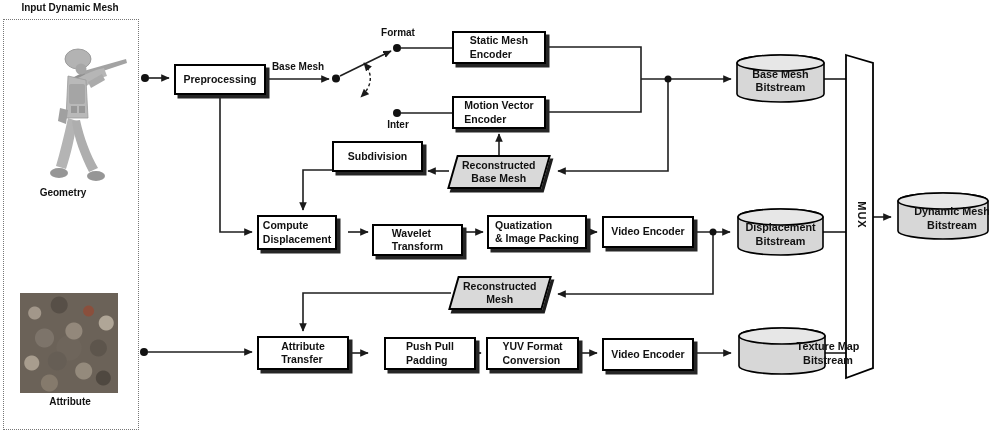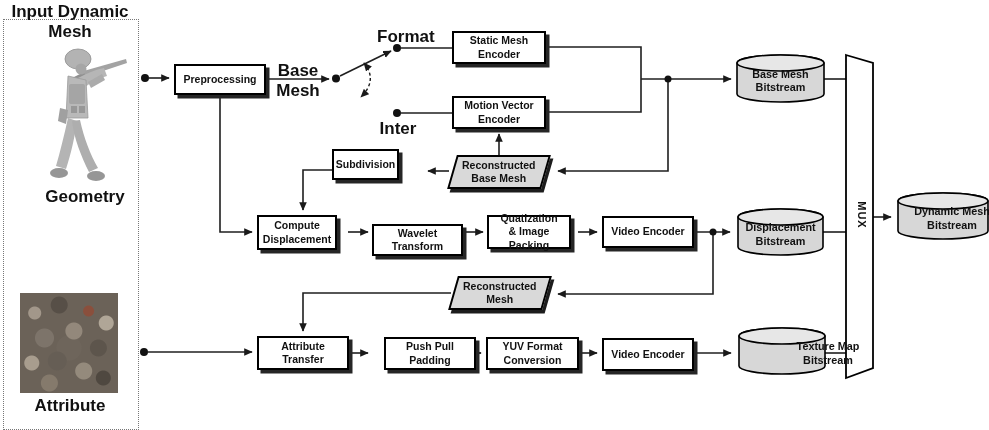--- a/index.html
+++ b/index.html
@@ -4,37 +4,37 @@
 <style>
   html,body{margin:0;padding:0;background:#fff;}
   #canvas{
     position:relative;width:989px;height:430px;background:#ffffff;overflow:hidden;
     font-family:"Liberation Sans","DejaVu Sans",sans-serif;color:#111;
   }
   #wires{position:absolute;left:0;top:0;z-index:1;}
   .pbox{
     position:absolute;z-index:2;box-sizing:border-box;background:#fff;
     border:2px solid #000;box-shadow:3.5px 3.5px 0 #262626;
-    display:flex;align-items:center;justify-content:center;text-align:center;
+    display:flex;align-items:center;justify-content:center;
     font-weight:700;font-size:10.5px;line-height:1.25;white-space:pre-line;
   }
   .para{
     position:absolute;z-index:2;box-sizing:border-box;background:#d9d9d9;
     border:2px solid #000;box-shadow:3.5px 3.5px 0 #1d1d1d;transform:skewX(-16deg);
     display:flex;align-items:center;justify-content:center;
   }
   .para .ptxt{
     transform:skewX(16deg);text-align:center;font-weight:700;font-size:10.5px;
     line-height:1.25;white-space:pre-line;
   }
   .cyltxt{
     position:absolute;z-index:2;display:flex;align-items:center;justify-content:center;
     text-align:center;font-weight:700;font-size:10.8px;line-height:1.22;white-space:pre-line;
   }
-  .lbl{position:absolute;z-index:2;font-weight:700;font-size:17px;text-align:center;}
+  .lbl{position:absolute;z-index:2;font-weight:700;font-size:10px;text-align:center;}
   .panel{position:absolute;z-index:0;border:1.5px dotted #777;background:#fff;}
   #mux-label{
     position:absolute;z-index:2;left:832px;top:207px;width:56px;height:16px;
     transform:rotate(90deg);font-weight:700;font-size:11px;letter-spacing:1px;text-align:center;
   }
   #geometry-figure{position:absolute;left:28px;top:26px;width:104px;height:158px;z-index:2;}
   #attribute-texture{
     position:absolute;left:20px;top:293px;width:98px;height:100px;z-index:2;
     background:
       radial-gradient(circle at 15% 20%, #a2978a 0 6px, transparent 7px),
@@ -147,40 +147,40 @@
       <rect x="41" y="58" width="16" height="20" rx="2" fill="#a5a5a5"></rect>
       <rect x="43" y="80" width="6" height="7" fill="#989898"></rect>
       <rect x="51" y="80" width="6" height="7" fill="#989898"></rect>
       <path d="M32,82 L40,84 L38,98 L30,95 Z" fill="#a0a0a0"></path>
       <path d="M40,92 C36,110 32,126 28,140 L38,143 C43,128 47,110 49,95 Z" fill="#b4b4b4"></path>
       <path d="M52,94 C56,112 62,128 70,142 L61,146 C53,130 46,112 44,95 Z" fill="#aeaeae"></path>
       <ellipse cx="31" cy="147" rx="9" ry="5" fill="#969696"></ellipse>
       <ellipse cx="68" cy="150" rx="9" ry="5" fill="#969696"></ellipse>
     </svg>
   </div>
-  <div class="lbl" style="left:28px;top:187px;width:114px;">Geometry</div>
+  <div class="lbl" style="left:6px;top:187px;width:114px;">Geometry</div>
 
   <div id="attribute-texture"></div>
   <div class="lbl" style="left:13px;top:396px;width:114px;">Attribute</div>
 
   <div class="lbl" style="left:267px;top:61px;width:62px;">Base Mesh</div>
   <div class="lbl" style="left:377px;top:27px;width:42px;">Format</div>
   <div class="lbl" style="left:377px;top:119px;width:42px;">Inter</div>
 
   <div class="pbox" style="left:174px;top:64px;width:92px;height:31px;">Preprocessing</div>
   <div class="pbox" style="left:452px;top:31px;width:94px;height:33px;">Static Mesh
 Encoder</div>
   <div class="pbox" style="left:452px;top:96px;width:94px;height:33px;">Motion Vector
 Encoder</div>
-  <div class="pbox" style="left:332px;top:149px;width:67px;height:31px;">Subdivision</div>
+  <div class="pbox" style="left:332px;top:141px;width:91px;height:31px;">Subdivision</div>
   <div class="pbox" style="left:257px;top:215px;width:80px;height:35px;">Compute
 Displacement</div>
   <div class="pbox" style="left:372px;top:224px;width:91px;height:32px;">Wavelet
 Transform</div>
-  <div class="pbox" style="left:487px;top:215px;width:84px;height:34px;">Quatization
+  <div class="pbox" style="left:487px;top:215px;width:100px;height:34px;">Quatization
 &amp; Image Packing</div>
   <div class="pbox" style="left:602px;top:216px;width:92px;height:32px;">Video Encoder</div>
   <div class="pbox" style="left:257px;top:336px;width:92px;height:34px;">Attribute
 Transfer</div>
   <div class="pbox" style="left:384px;top:337px;width:92px;height:33px;">Push Pull
 Padding</div>
   <div class="pbox" style="left:486px;top:337px;width:93px;height:33px;">YUV Format
 Conversion</div>
   <div class="pbox" style="left:602px;top:338px;width:92px;height:33px;">Video Encoder</div>
 

